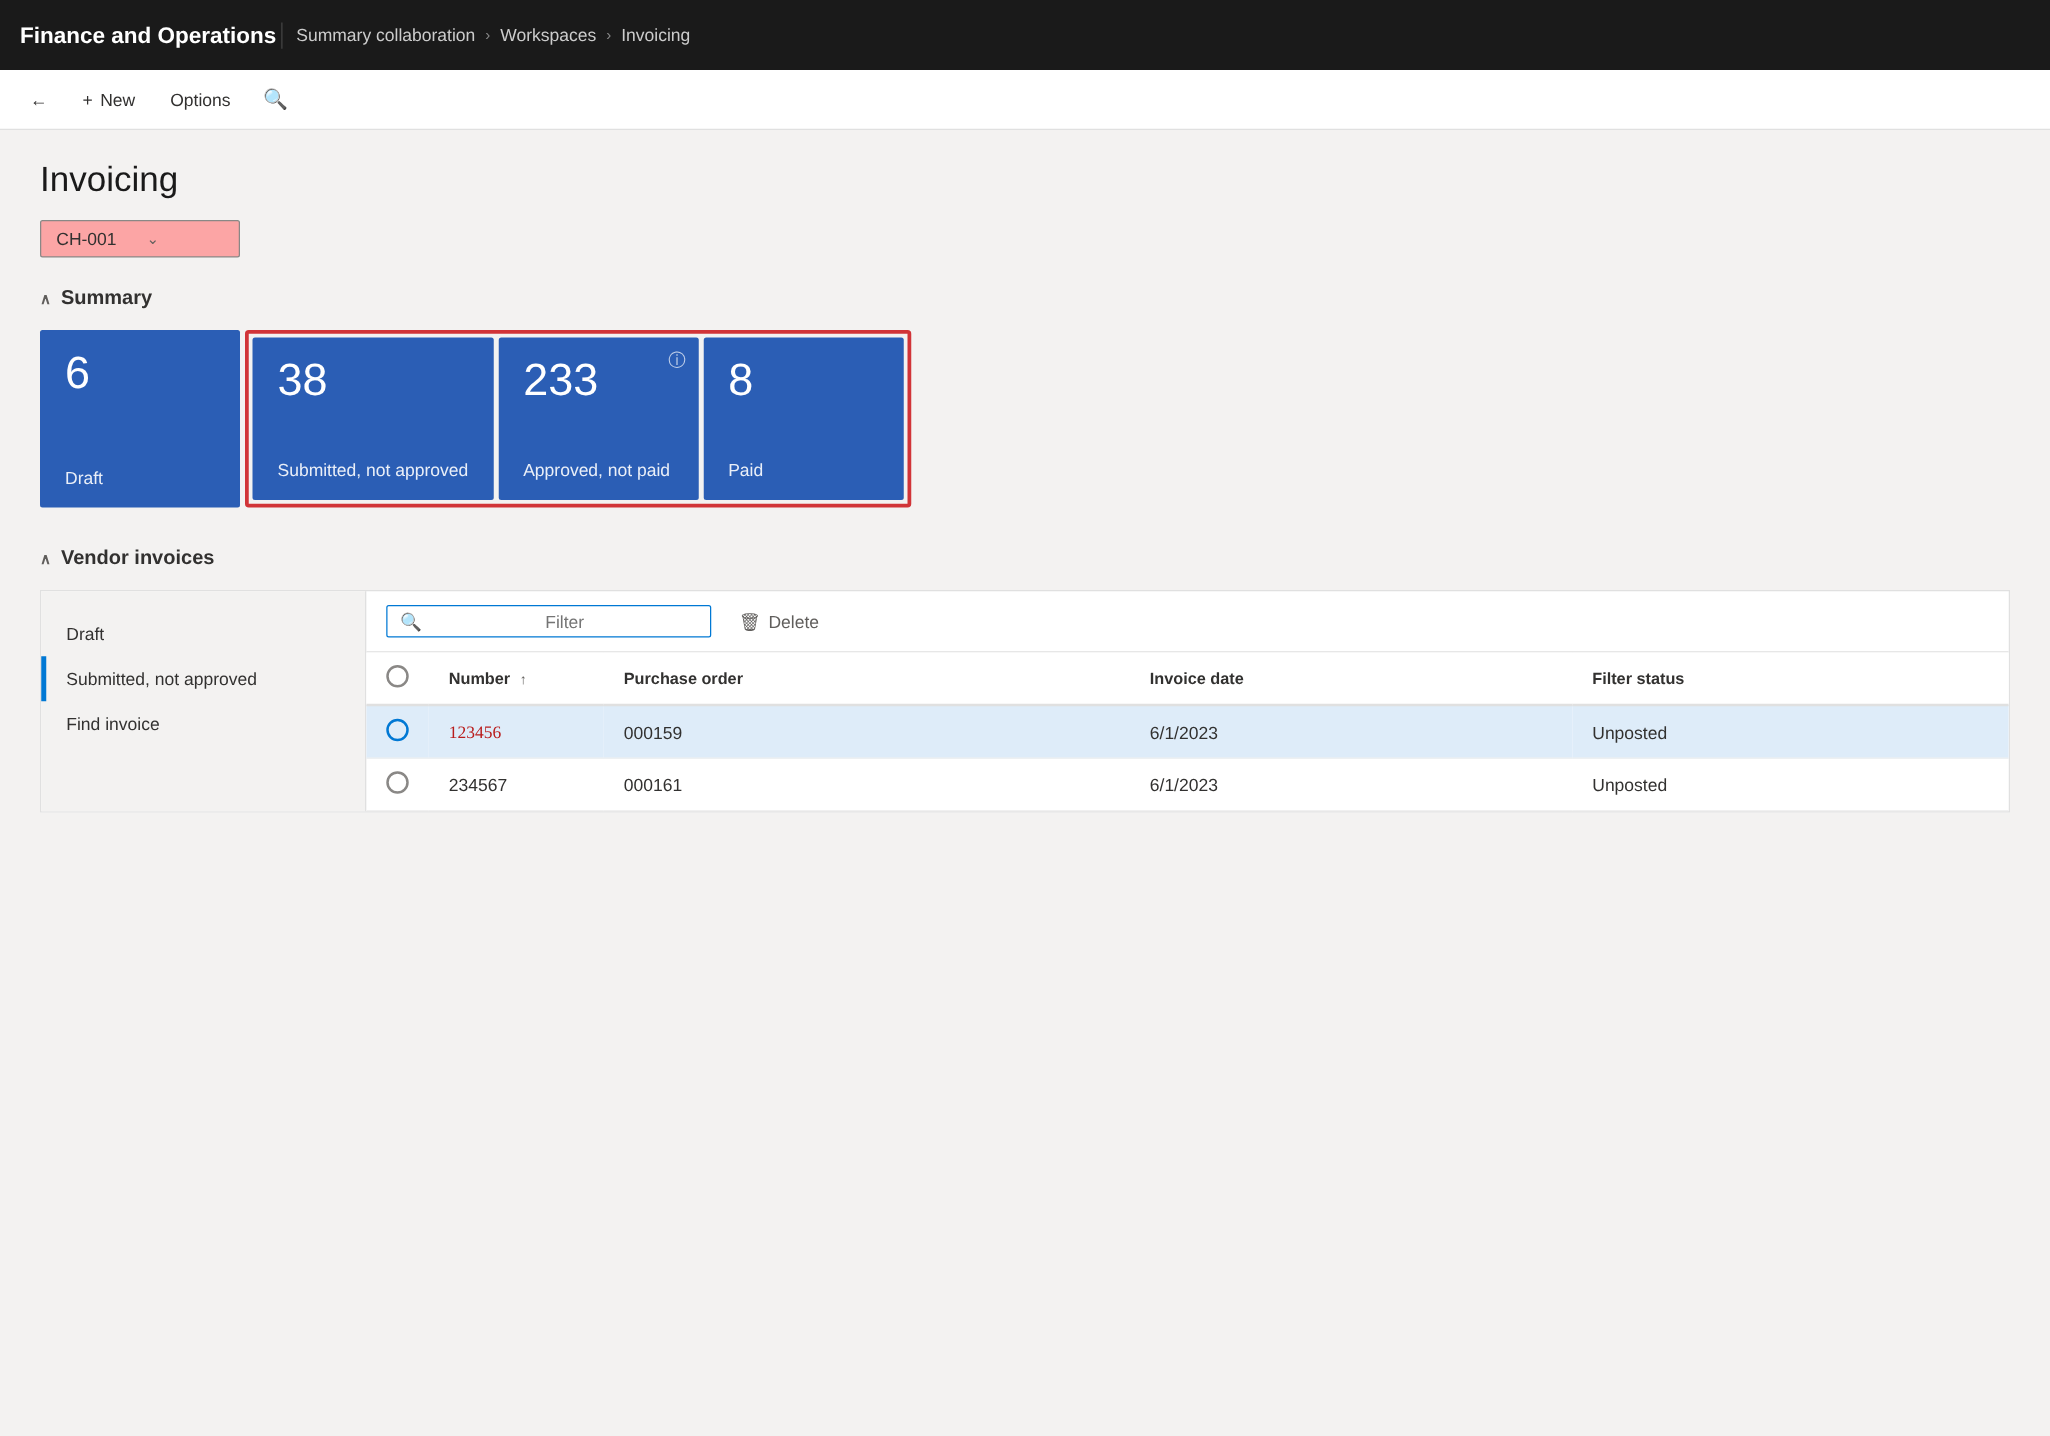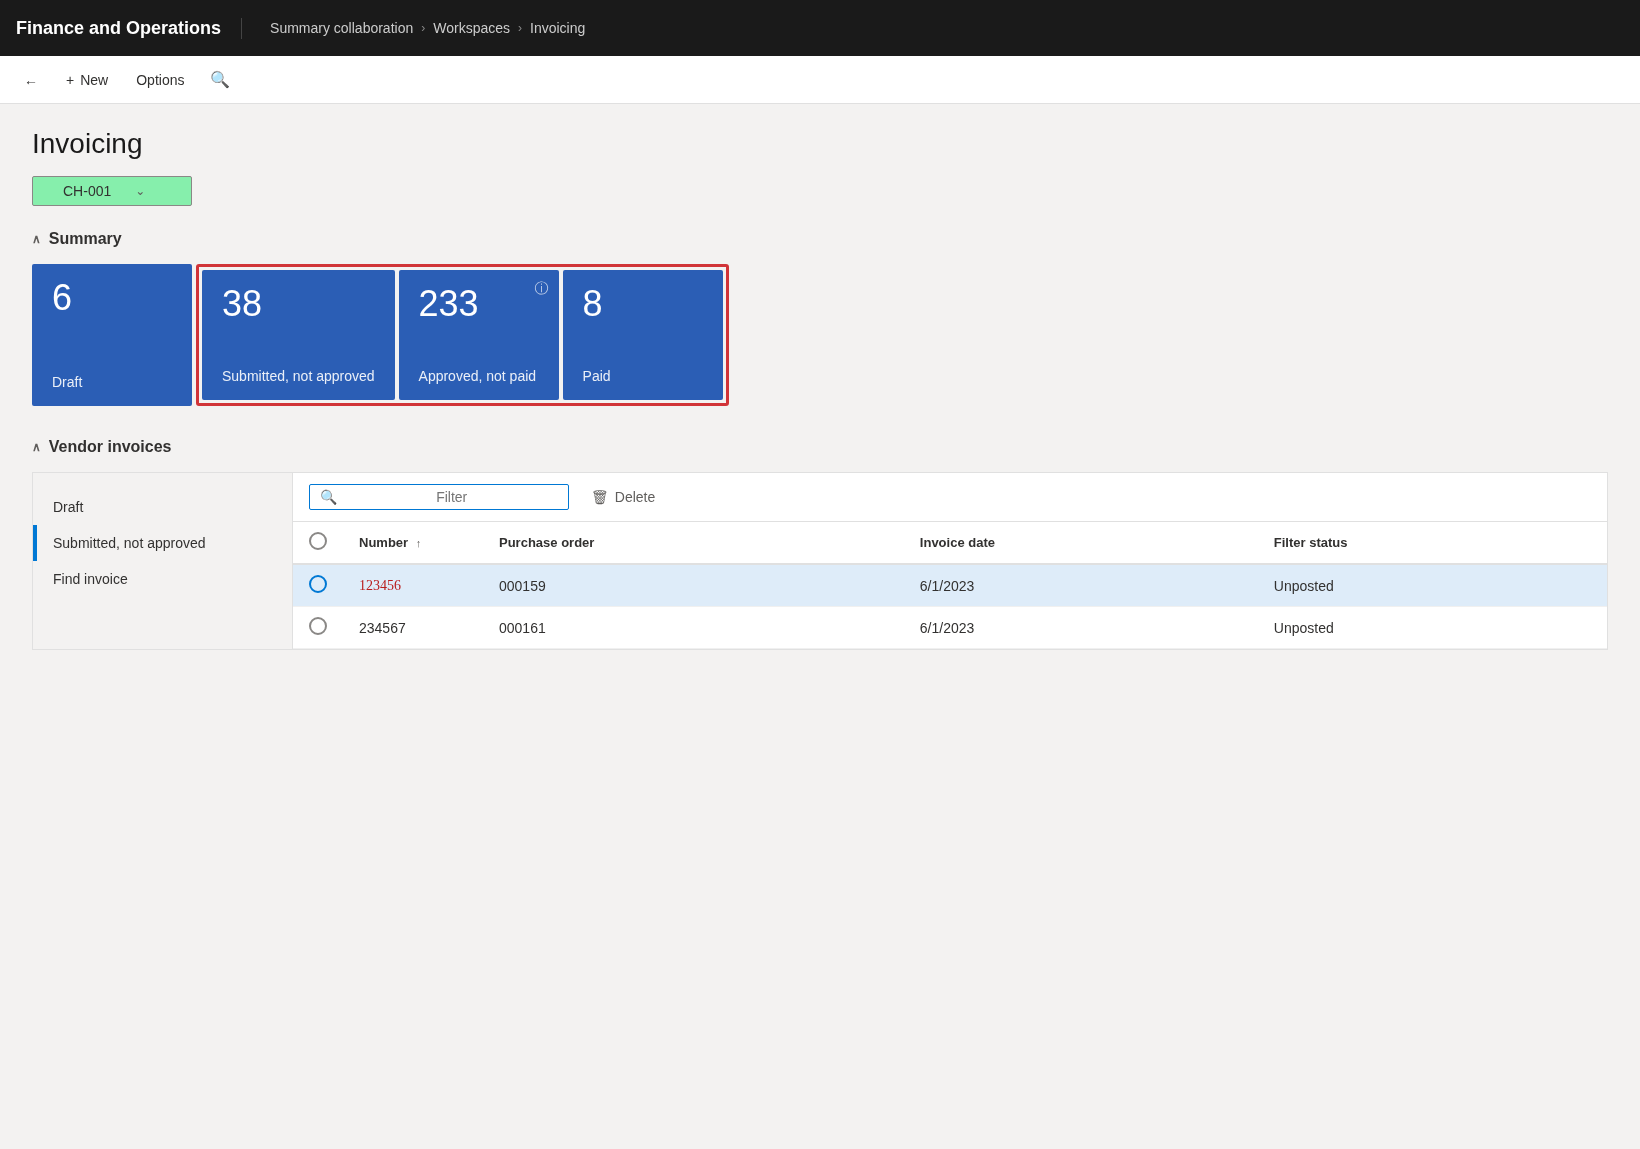--- a/index.html
+++ b/index.html
@@ -11,23 +11,23 @@
       color: #fff;
       display: flex;
       align-items: center;
       padding: 0 16px;
       height: 56px;
     }
     .top-nav-brand {
       font-weight: 700;
       font-size: 18px;
       color: #fff;
-      padding-right: 20px;
+      padding-right: 4px;
       border-right: 1px solid #444;
-      margin-right: 28px;
+      margin-right: 11px;
       white-space: nowrap;
     }
     .breadcrumb {
       display: flex;
       align-items: center;
       gap: 8px;
       color: #ccc;
       font-size: 14px;
     }
     .breadcrumb-item { color: #ccc; }
@@ -77,27 +77,27 @@
       color: #1a1a1a;
     }
     .company-select {
       display: flex;
       align-items: center;
       margin-bottom: 24px;
     }
     .company-dropdown {
       border: 1px solid #8a8886;
       border-radius: 2px;
-      padding: 6px 30px;
+      padding: 6px 12px;
       font-size: 14px;
       display: flex;
       align-items: center;
       gap: 24px;
       cursor: pointer;
-      background: #86efac;
+      background: #fca5a5;
       min-width: 160px;
     }
     .company-dropdown .chevron { font-size: 12px; color: #605e5c; }
 
     
     .section-header {
       display: flex;
       align-items: center;
       gap: 8px;
       margin-bottom: 16px;

